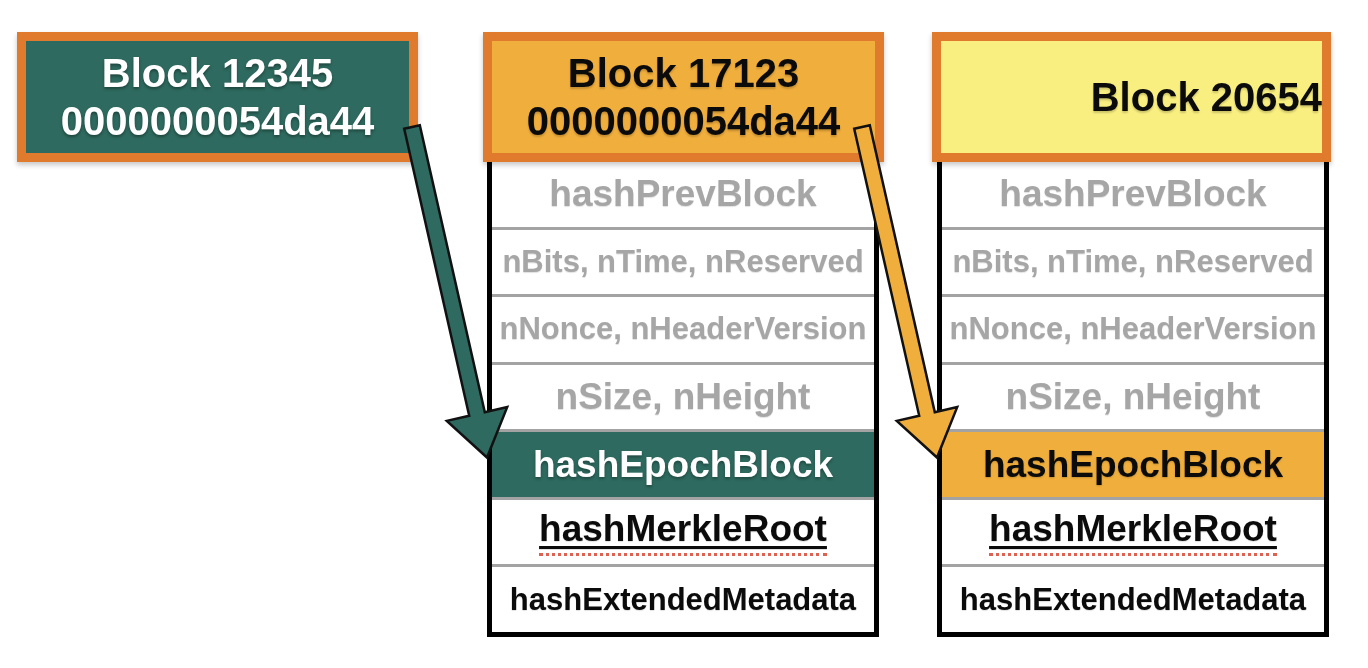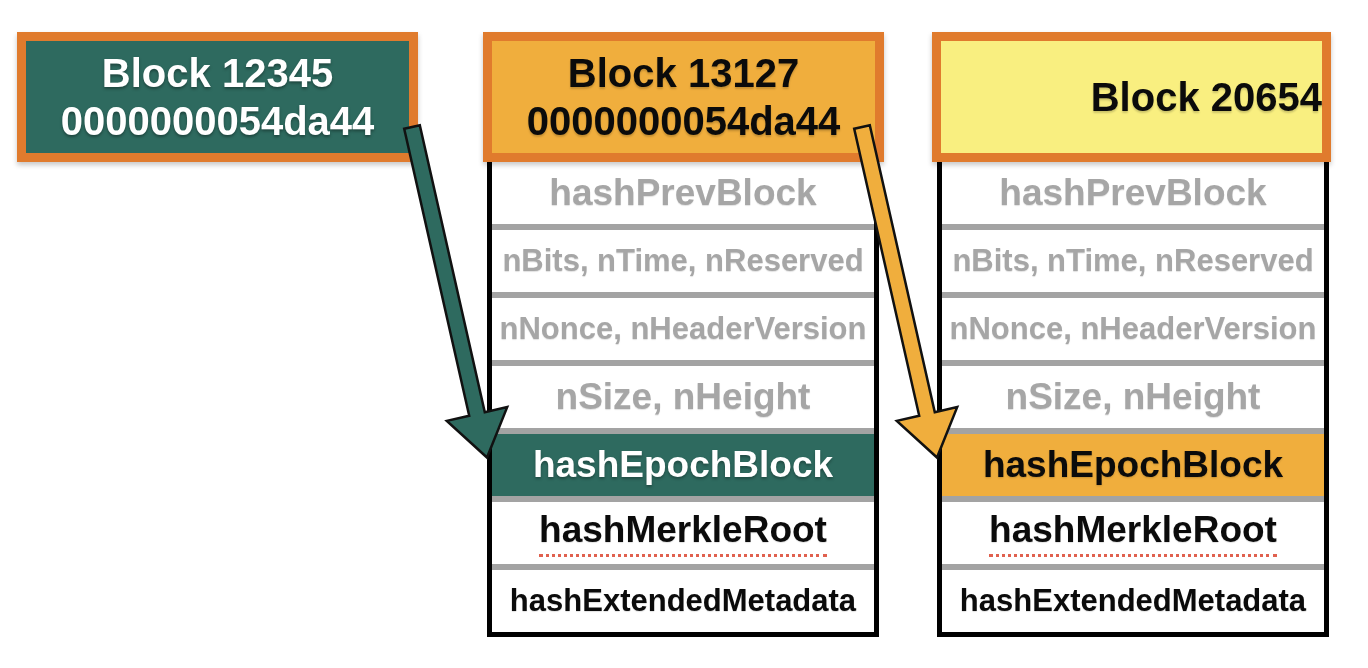--- a/index.html
+++ b/index.html
@@ -48,26 +48,27 @@
   .row {
     flex: 1;
     box-sizing: border-box;
     display: flex;
     align-items: center;
     justify-content: center;
     font-weight: bold;
     background: #ffffff;
     white-space: nowrap;
   }
-  .row + .row { border-top: 6px solid #a3a3a3; }
+  .row + .row { border-top: 3px solid #a3a3a3; }
   .row.muted { color: var(--gray-text); text-shadow: 0 1px 1px rgba(0,0,0,0.12); }
   .row.plain { color: var(--text-black); text-shadow: 0 1px 1px rgba(0,0,0,0.12); }
   .row.highlight-teal   { background: var(--teal);   color: #ffffff; text-shadow: 0 2px 3px rgba(0,0,0,0.3); }
   .row.highlight-orange { background: var(--orange); color: var(--text-black); text-shadow: 0 1px 2px rgba(0,0,0,0.18); }
   .underlined {
+    text-decoration: underline;
     text-decoration-thickness: 3px;
     text-underline-offset: 5px;
     border-bottom: 3px dotted var(--squiggle-red);
     padding-bottom: 3px;
   }
   
   .arrows {
     position: absolute;
     left: 0; top: 0;
     z-index: 5;
@@ -78,21 +79,21 @@
 <body>
 
 <div class="canvas">
 
   <div class="header header-0 teal">
     <div>Block 12345</div>
     <div>0000000054da44</div>
   </div>
 
   <div class="header header-1 orange">
-    <div>Block 13127</div>
+    <div>Block 17123</div>
     <div>0000000054da44</div>
   </div>
 
   <div class="header header-2 yellow">
     <div>Block 20654</div>
   </div>
 
   <div class="rows rows-1">
       <div class="row muted" style="font-size: 37px;">
         <span>hashPrevBlock</span>

